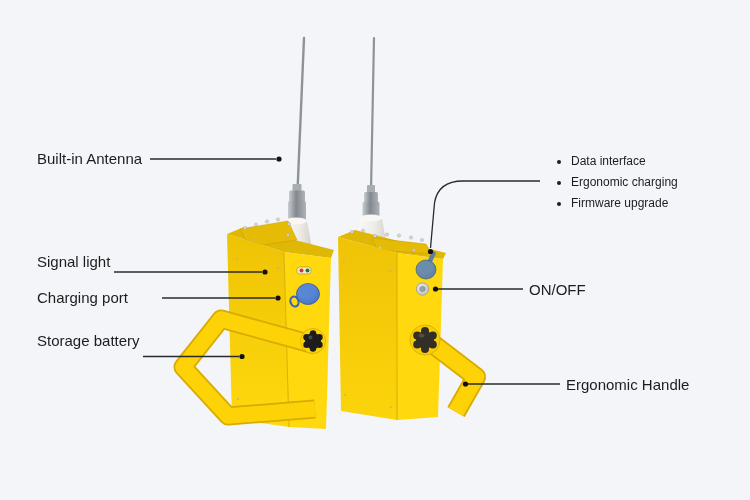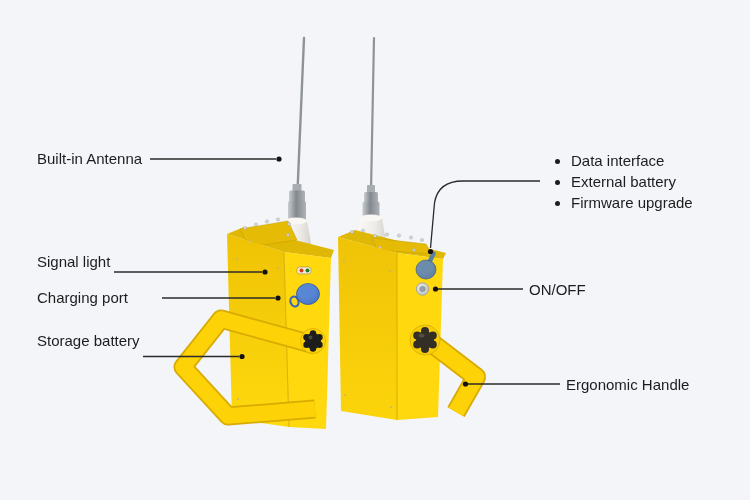--- a/index.html
+++ b/index.html
@@ -20,21 +20,21 @@
     color:var(--c-text,#1d1d1f);
   }
   .callout{position:absolute;}
   .callout-heading{font-size:15px;line-height:17px;white-space:nowrap;}
   .callout ul{
     list-style:disc;
     margin:7px 0 0 6px;
     padding-left:18px;
   }
   .callout li{
-    font-size:15px;
+    font-size:12px;
     line-height:16px;
     margin-bottom:5px;
     white-space:nowrap;
   }
 </style>
 </head>
 <body>
 
 <div class="scene">
 
@@ -217,21 +217,21 @@
   </svg>
 
   <div class="label" style="left:37px;top:150px;">Built-in Antenna</div>
   <div class="label" style="left:37px;top:253px;">Signal light</div>
   <div class="label" style="left:37px;top:289px;">Charging port</div>
   <div class="label" style="left:37px;top:332px;">Storage battery</div>
 
   <div class="callout" style="left:547px;top:146px;">
     <ul>
       <li>Data interface</li>
-      <li>External battery</li>
+      <li>Ergonomic charging</li>
       <li>Firmware upgrade</li>
     </ul>
   </div>
 
   <div class="label" style="left:529px;top:281px;">ON/OFF</div>
   <div class="label" style="left:566px;top:376px;">Ergonomic Handle</div>
 
 </div>
 
 </body></html>

